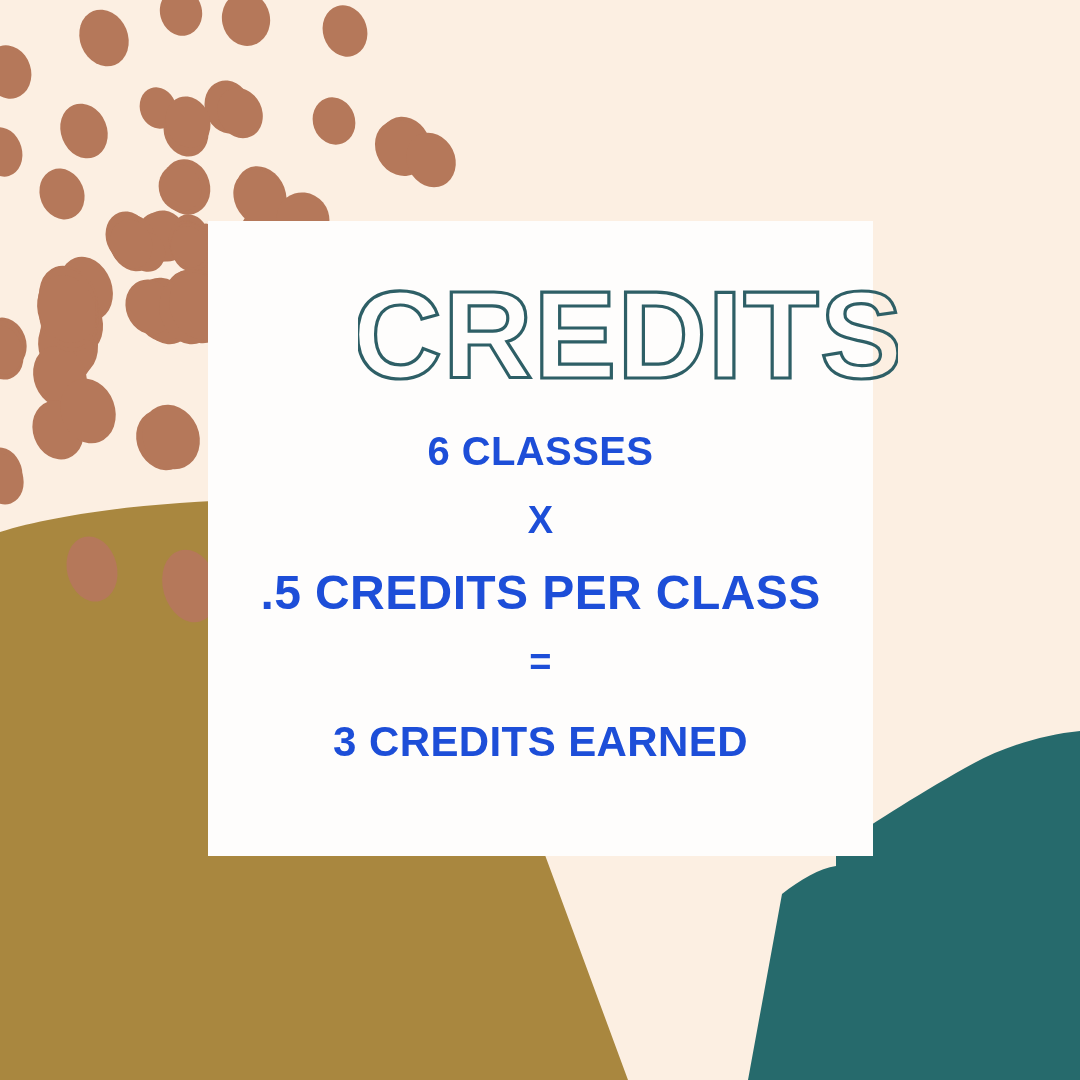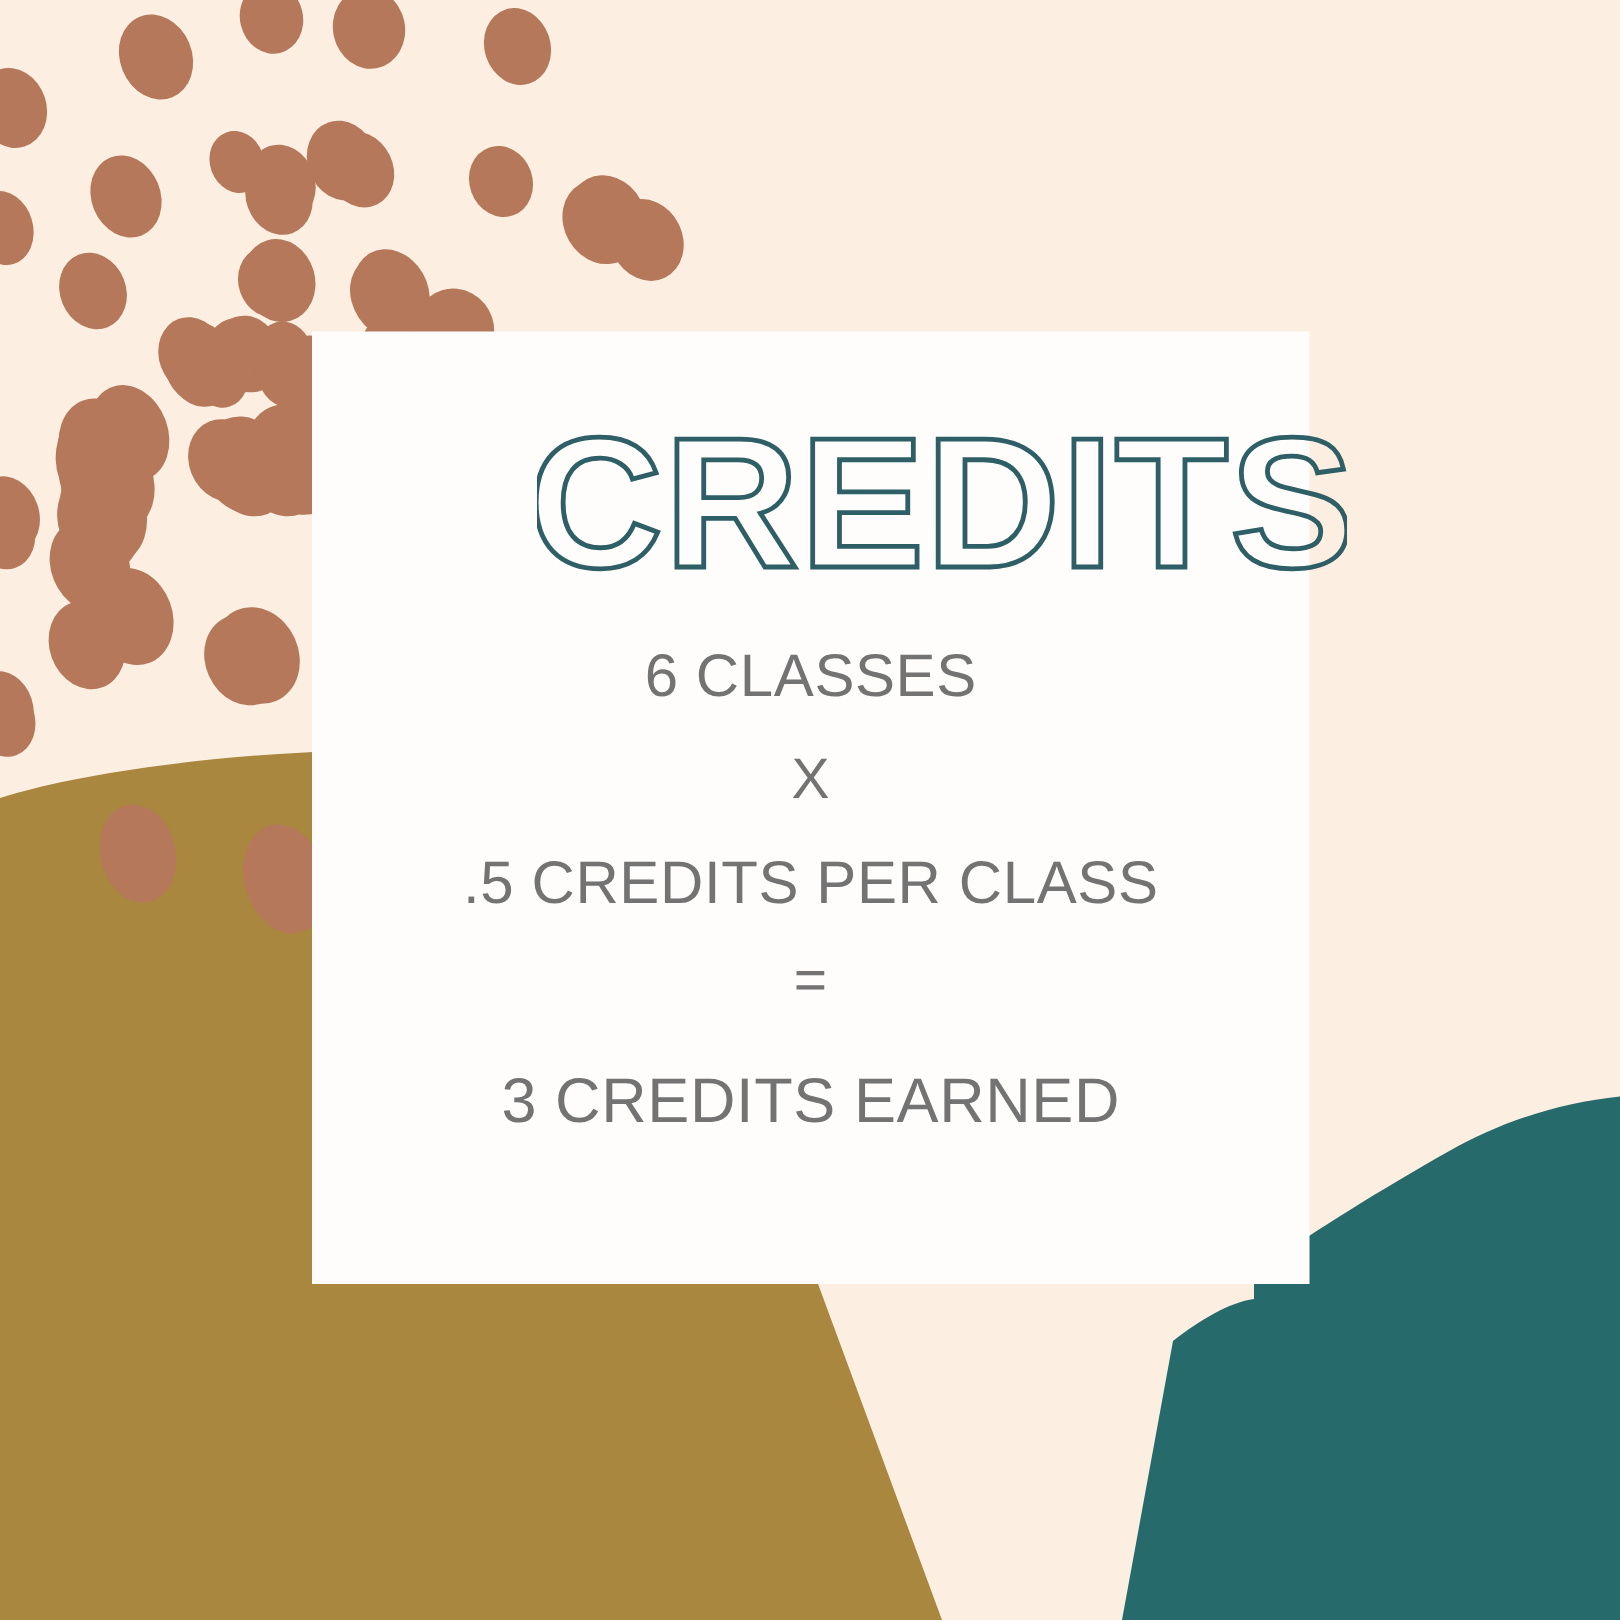--- a/index.html
+++ b/index.html
@@ -67,27 +67,27 @@
     top: 210px;
     width: 665px;
     text-align: center;
     color: #101010;
     font-weight: bold;
     letter-spacing: 0.4px;
   }
   .line {
     font-size: 40px;
     line-height: 1.0;
-    font-weight: normal;
-    color: #737373;
+    font-weight: bold;
+    color: #1d4ed8;
     white-space: nowrap;
   }
   .l-classes   { font-size: 40px; margin-top: 0px; }
   .l-times     { font-size: 38px; margin-top: 30px; }
-  .l-percredit { font-size: 40px; margin-top: 30px; }
+  .l-percredit { font-size: 48px; margin-top: 30px; }
   .l-equals    { font-size: 38px; margin-top: 26px; }
   .l-result1   { font-size: 42px; margin-top: 40px; }
   .l-result2   { font-size: 42px; margin-top: 22px; }
 </style>
 </head>
 <body>
 
 <div id="canvas">
 
   <svg id="bg-svg" viewBox="0 0 1080 1080" preserveAspectRatio="none">

